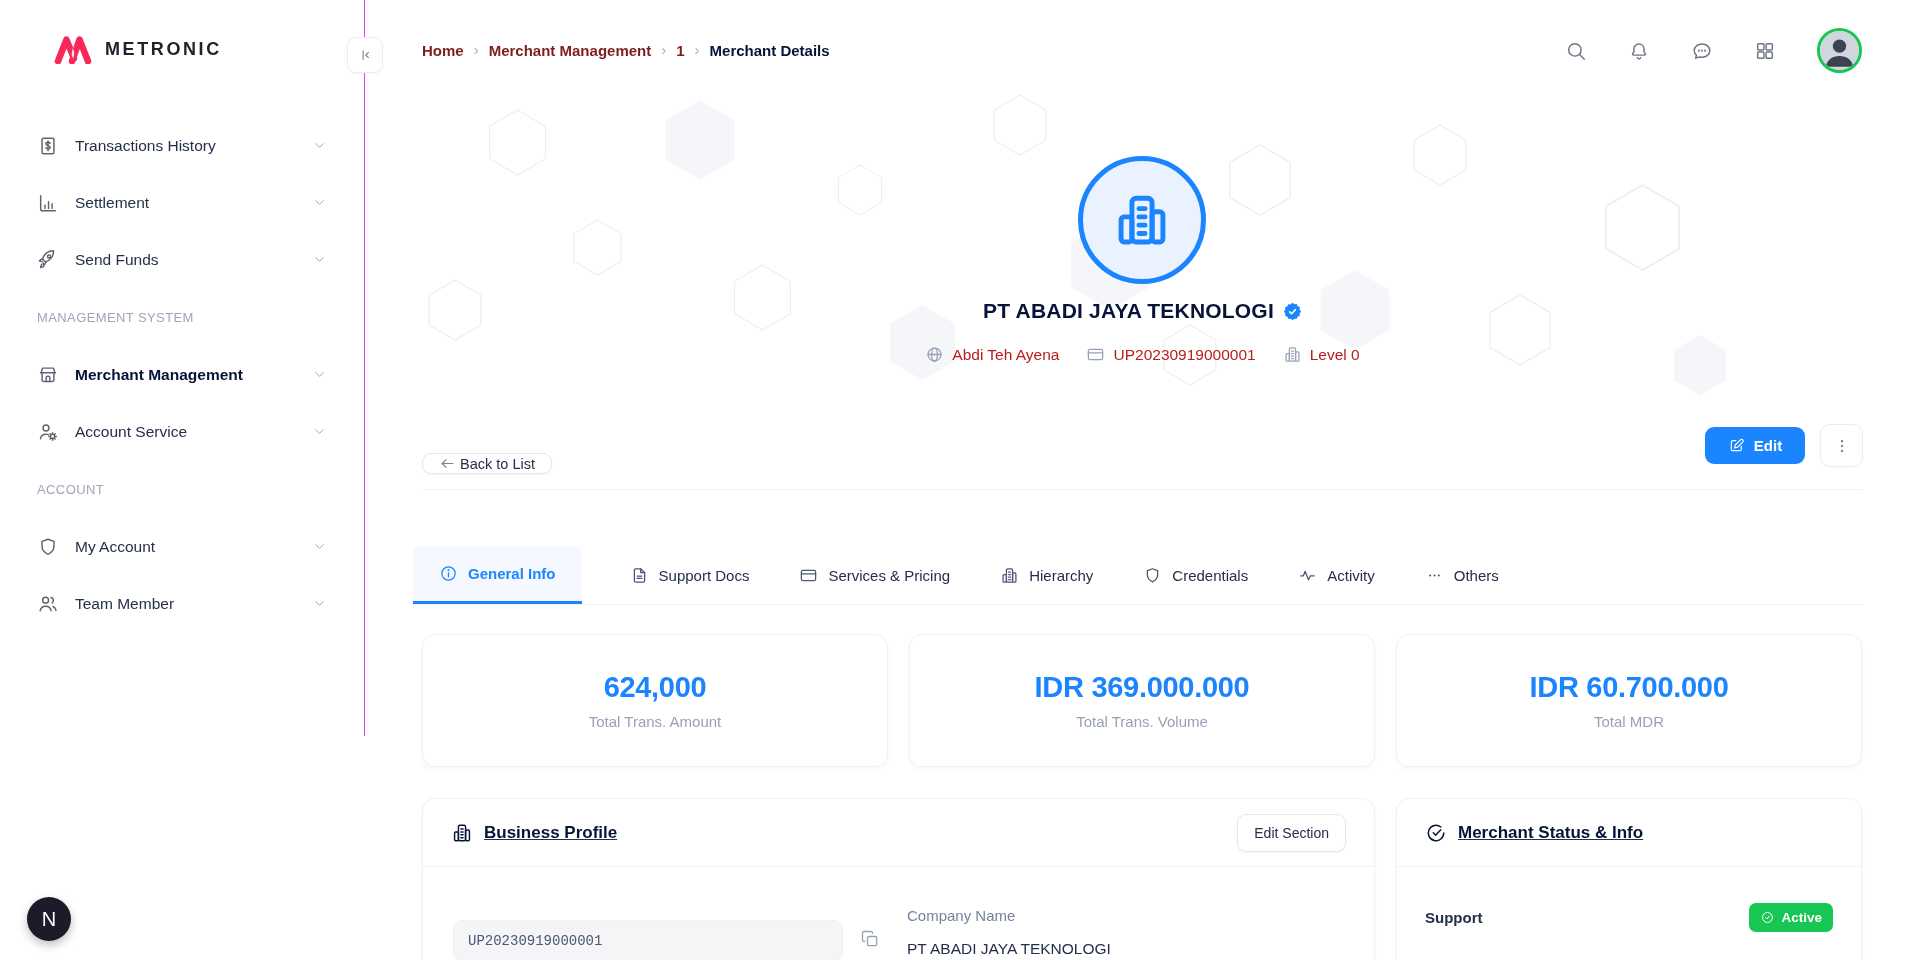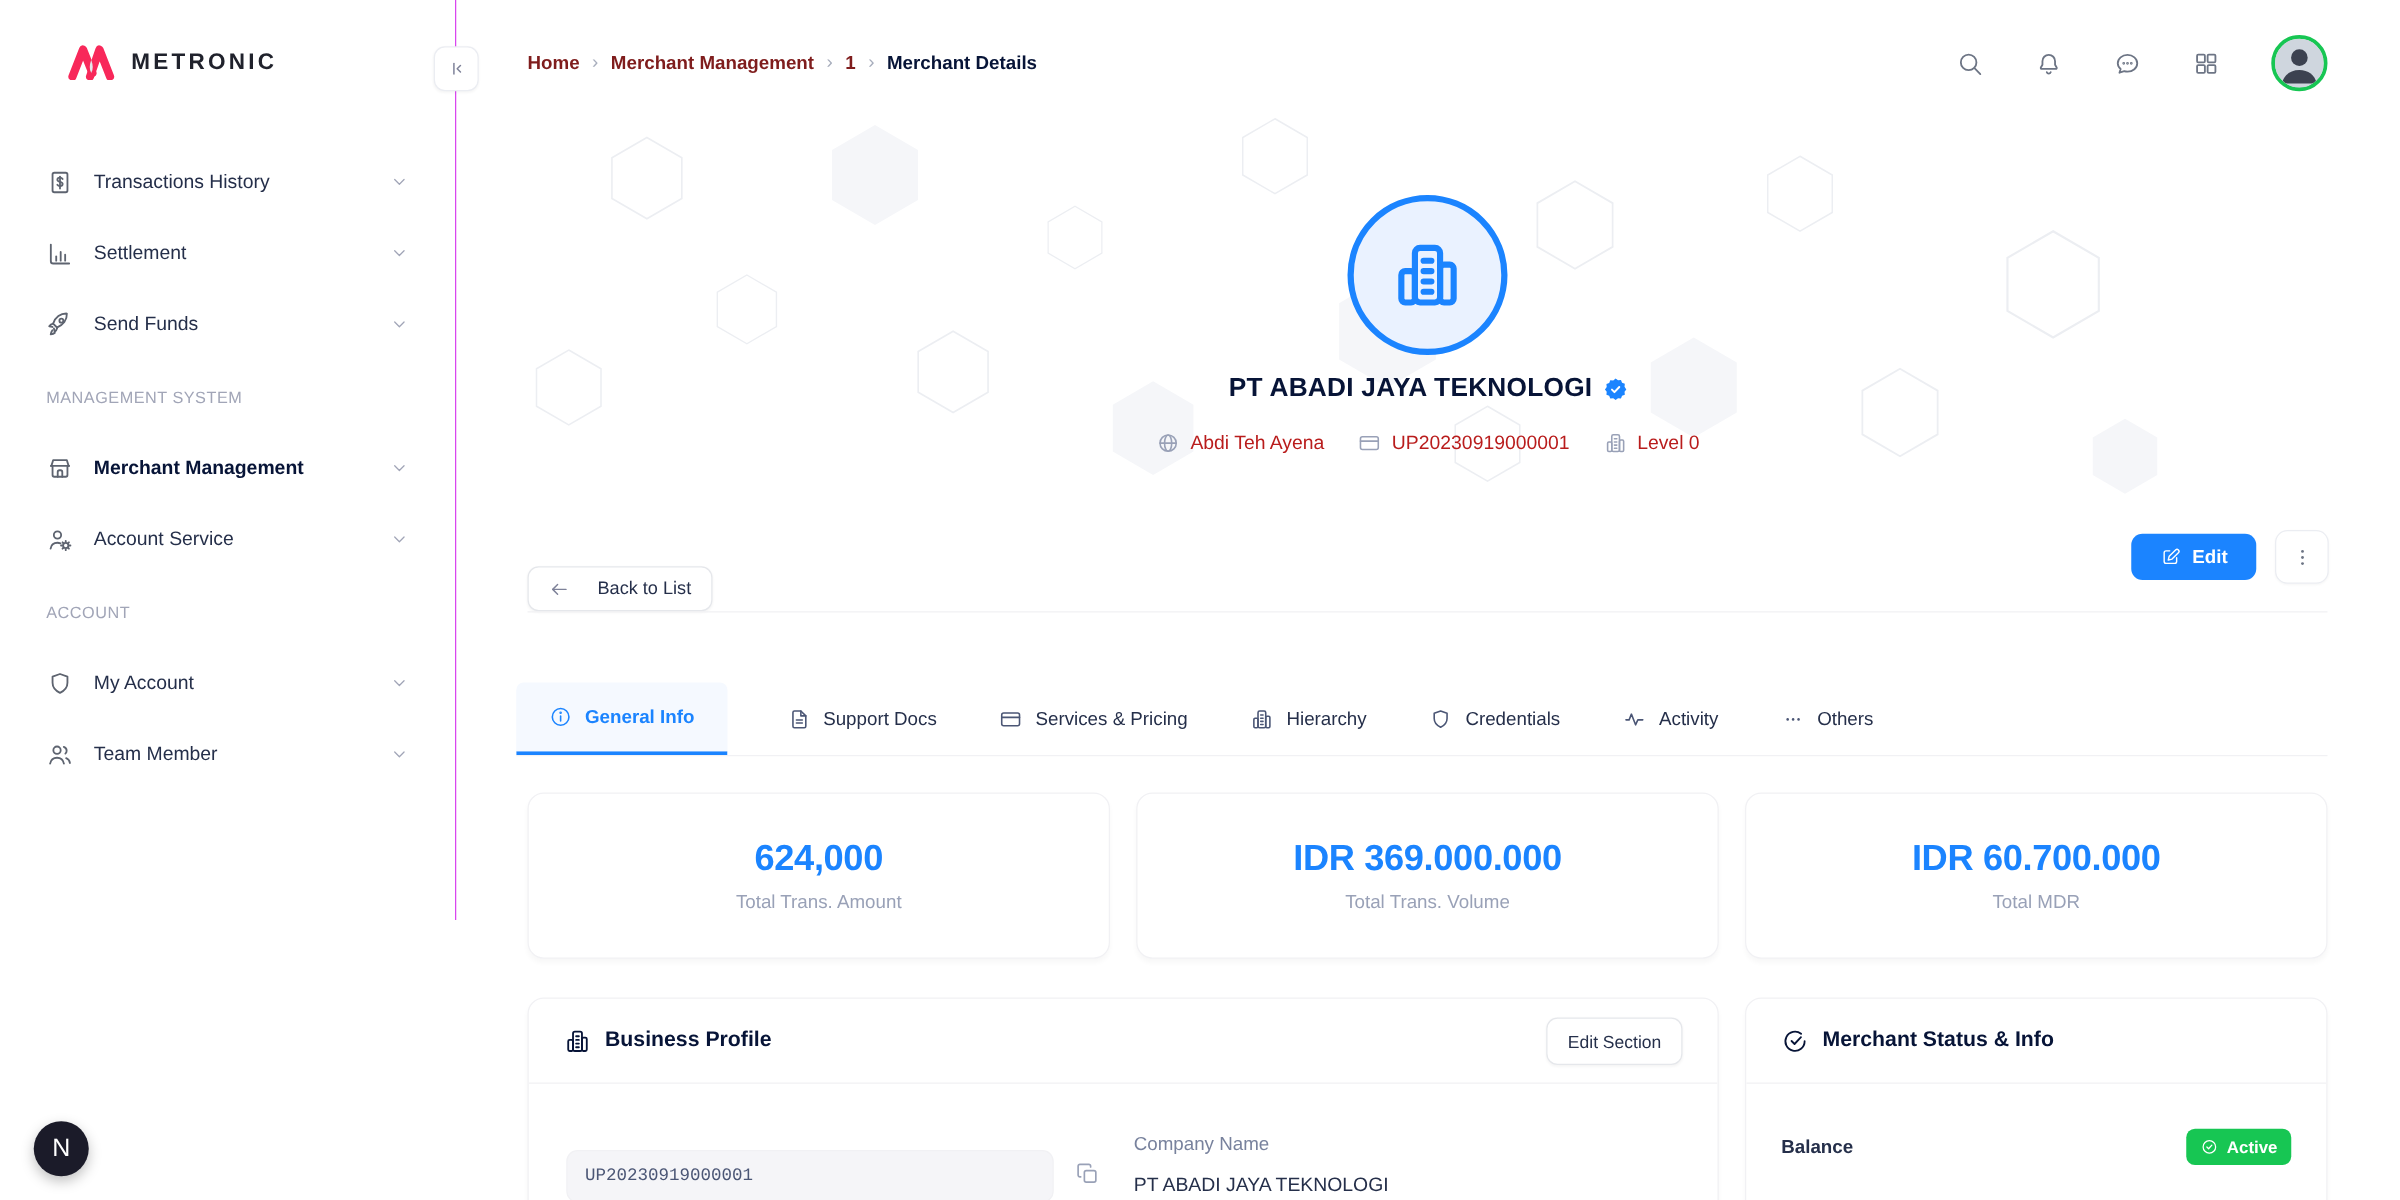--- a/index.html
+++ b/index.html
@@ -50,21 +50,21 @@
   .merchant-avatar svg { width:62px; height:62px; stroke-width:1.9; }
   .merchant-name-row { position:absolute; left:0; right:0; top:299px; display:flex; align-items:center; justify-content:center; gap:9px; }
   .merchant-name { font-size:21px; font-weight:700; color:#071437; letter-spacing:.2px; }
   .verify-badge { width:19px; height:19px; }
   .hero-meta { position:absolute; left:0; right:0; top:345px; display:flex; align-items:center; justify-content:center; gap:27px; }
   .meta-item { display:flex; align-items:center; gap:8px; font-size:15.5px; color:#b91c1c; }
   .meta-item .m-ic { width:19px; height:19px; color:#99a1b7; }
   .meta-item .m-ic svg { width:19px; height:19px; }
 
   
-  .back-btn { position:absolute; left:57px; top:453px; height:36px; display:flex; align-items:center; gap:22px; padding:0 16px; background:#fff; border:1px solid #e5e7eb; border-radius:9px; font-size:14.5px; font-weight:500; color:#252f4a; cursor:pointer; box-shadow:0 1px 2px rgba(0,0,0,.04); }
+  .back-btn { position:absolute; left:57px; top:453px; height:21px; display:flex; align-items:center; gap:4px; padding:0 16px; background:#fff; border:1px solid #e5e7eb; border-radius:9px; font-size:14.5px; font-weight:500; color:#252f4a; cursor:pointer; box-shadow:0 1px 2px rgba(0,0,0,.04); }
   .back-btn svg { width:17px; height:17px; color:#7e8299; }
   .edit-btn { position:absolute; left:1340px; top:427px; width:100px; height:37px; display:flex; align-items:center; justify-content:center; gap:9px; background:#1b84ff; border:none; border-radius:9px; color:#fff; font-size:15px; font-weight:600; cursor:pointer; }
   .edit-btn svg { width:17px; height:17px; }
   .kebab-btn { position:absolute; left:1455px; top:424px; width:43px; height:43px; background:#fff; border:1px solid #ebedf2; border-radius:10px; display:flex; align-items:center; justify-content:center; color:#6d7585; cursor:pointer; box-shadow:0 1px 2px rgba(0,0,0,.04); }
   .kebab-btn svg { width:18px; height:18px; }
   .header-divider { position:absolute; left:57px; right:58px; top:489px; border-bottom:1px solid #f1f1f4; }
 
   
   .tabs { position:absolute; left:48px; right:58px; top:546px; height:59px; display:flex; align-items:stretch; gap:46px; border-bottom:1px solid #f1f1f4; }
   .tab { display:flex; align-items:center; gap:10px; font-size:15px; color:#252f4a; cursor:pointer; padding:0 2px; }
@@ -78,21 +78,21 @@
   .stat-card { flex:1 1 0; height:133px; background:#fff; border:1px solid #f1f1f4; border-radius:13px; box-shadow:0 3px 4px rgba(0,0,0,.03); display:flex; flex-direction:column; align-items:center; justify-content:center; gap:9px; }
   .stat-value { font-size:29px; font-weight:700; color:#1b84ff; letter-spacing:-.3px; }
   .stat-label { font-size:15px; color:#99a1b7; }
 
   
   .cards { position:absolute; left:57px; right:58px; top:798px; display:flex; gap:21px; align-items:flex-start; }
   .panel { background:#fff; border:1px solid #f1f1f4; border-radius:13px; box-shadow:0 3px 4px rgba(0,0,0,.03); height:280px; overflow:hidden; }
   .panel-business { width:953px; }
   .panel-status { width:466px; }
   .panel-head { height:68px; display:flex; align-items:center; padding:0 28px; border-bottom:1px solid #f1f1f4; }
-  .panel-title-wrap { display:flex; align-items:flex-start; gap:11px; flex:1; }
+  .panel-title-wrap { display:flex; align-items:center; gap:11px; flex:1;text-decoration:underline; }
   .panel-title { font-size:17px; font-weight:700; color:#071437; }
   .panel-head-ic { width:22px; height:22px; color:#071437; }
   .panel-head-ic svg { width:22px; height:22px; }
   .edit-section-btn { height:38px; padding:0 16px; background:#fff; border:1px solid #e5e7eb; border-radius:9px; font-size:14px; font-weight:500; color:#252f4a; cursor:pointer; box-shadow:0 1px 2px rgba(0,0,0,.04); font-family:inherit; }
 
   .bp-body { position:relative; padding:40px 30px 0; }
   .field-label { font-size:15px; color:#78829d; }
   .client-input { margin-top:13px; width:390px; height:42px; background:#f5f5f8; border:1px solid #f1f1f4; border-radius:9px; padding:0 14px; font-family:"Liberation Mono","DejaVu Sans Mono",monospace; font-size:14px; color:#4b5675; }
   .copy-btn { position:absolute; left:437px; top:62px; width:20px; height:20px; color:#99a1b7; background:none; border:none; cursor:pointer; padding:0; }
   .copy-btn svg { width:20px; height:20px; }
@@ -548,21 +548,21 @@
                 <svg class="s" viewBox="0 0 24 24" stroke-width="1.8">
                   <path d="M20.4 12a8.4 8.4 0 1 1-3.1-6.5"></path>
                   <path d="M9 11.8l2.6 2.6 5.6-6"></path>
                 </svg>
               </span>
             <span class="panel-title">Merchant Status &amp; Info</span>
           </div>
         </div>
         <div class="st-body">
           <div class="st-row">
-            <span class="st-label">Balance</span>
+            <span class="st-label">Support</span>
             <span class="badge-success">
               <svg class="s" viewBox="0 0 24 24" stroke-width="2">
                   <circle cx="12" cy="12" r="8"></circle>
                   <path d="M8.8 12.2l2.2 2.2 4.2-4.6"></path>
                 </svg>
               <span>Active</span>
             </span>
           </div>
 
         </div>

